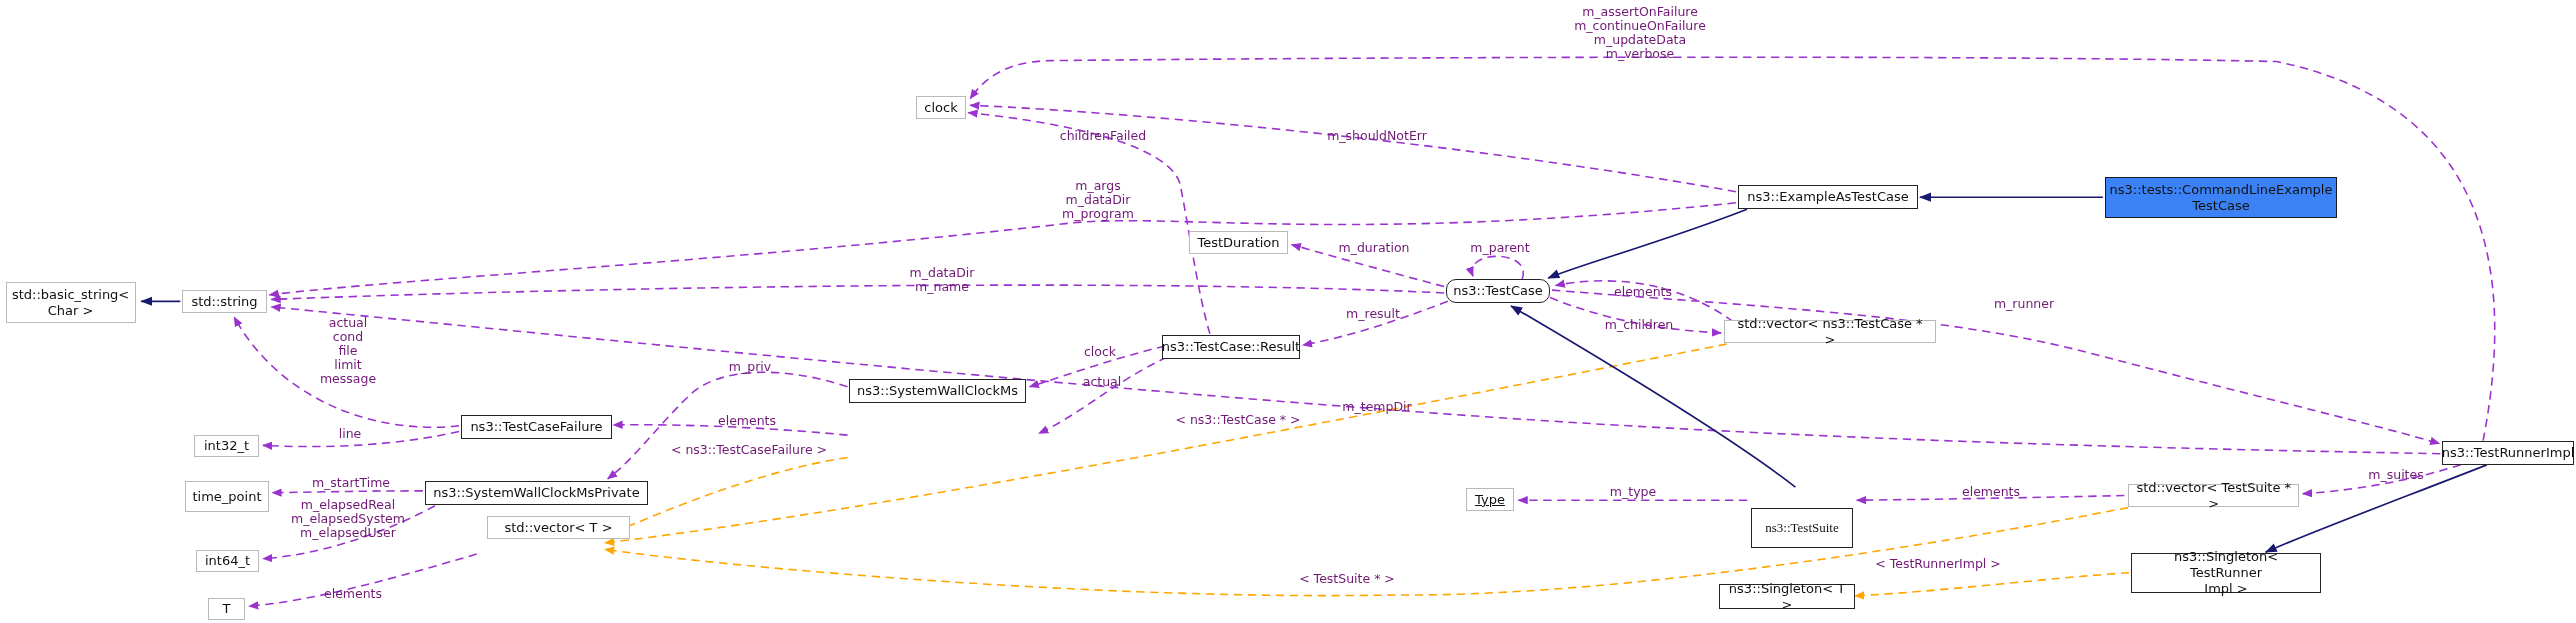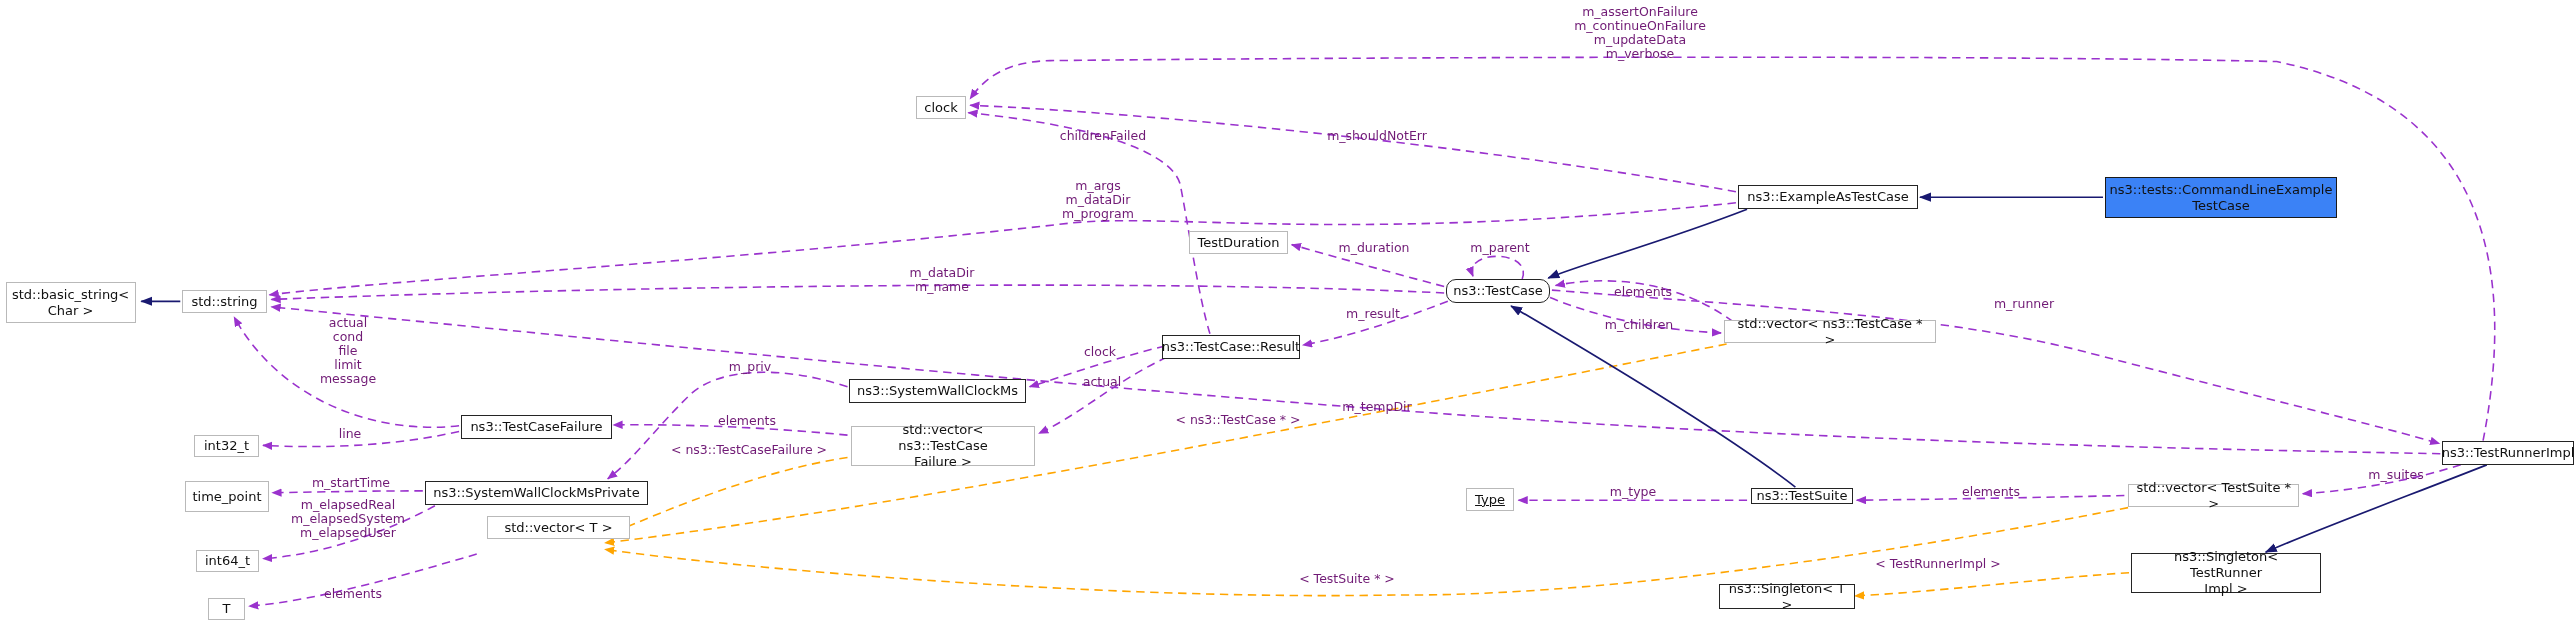--- a/index.html
+++ b/index.html
@@ -79,31 +79,29 @@
 Char &gt;</div>
   <div class="n" style="left:182px;top:290px;width:85px;height:23px;">std::string</div>
   <div class="n" style="left:916px;top:96px;width:50px;height:23px;">clock</div>
   <div class="n" style="left:1189px;top:231px;width:99px;height:23px;">TestDuration</div>
   <div class="n bold" style="left:1738px;top:185px;width:180px;height:24px;">ns3::ExampleAsTestCase</div>
   <div class="n main" style="left:2105px;top:177px;width:232px;height:41px;">ns3::tests::CommandLineExample
 TestCase</div>
   <div class="n bold" style="left:1446px;top:279px;width:104px;height:24px;border-radius:10px;">ns3::TestCase</div>
   <div class="n bold" style="left:1162px;top:335px;width:138px;height:24px;">ns3::TestCase::Result</div>
   <div class="n bold" style="left:849px;top:379px;width:177px;height:24px;">ns3::SystemWallClockMs</div>
-  <div class="n" style="left:851px;top:426px;width:184px;height:40px;">std::vector&lt; ns3::TestCase
-Failure &gt;</div>
   <div class="n bold" style="left:461px;top:415px;width:151px;height:24px;">ns3::TestCaseFailure</div>
   <div class="n" style="left:194px;top:435px;width:65px;height:22px;">int32_t</div>
   <div class="n" style="left:185px;top:481px;width:84px;height:31px;">time_point</div>
   <div class="n bold" style="left:425px;top:481px;width:223px;height:24px;">ns3::SystemWallClockMsPrivate</div>
   <div class="n" style="left:196px;top:550px;width:63px;height:22px;">int64_t</div>
   <div class="n" style="left:477px;top:516px;width:143px;height:23px;margin-left:10px;">std::vector&lt; T &gt;</div>
   <div class="n" style="left:208px;top:598px;width:37px;height:22px;">T</div>
   <div class="n" style="left:1466px;top:488px;width:48px;height:23px;text-decoration:underline;">Type</div>
-  <div class="n bold" style="left:1751px;top:488px;width:102px;height:16px;">ns3::TestSuite</div>
+  <div class="n bold" style="left:1751px;top:508px;width:102px;height:40px;font-family:Liberation Serif, serif;">ns3::TestSuite</div>
   <div class="n" style="left:1724px;top:320px;width:212px;height:23px;">std::vector&lt; ns3::TestCase * &gt;</div>
   <div class="n" style="left:2128px;top:484px;width:171px;height:23px;padding-left:7px;">std::vector&lt; TestSuite * &gt;</div>
   <div class="n bold" style="left:2442px;top:441px;width:132px;height:24px;">ns3::TestRunnerImpl</div>
   <div class="n bold" style="left:2131px;top:553px;width:190px;height:40px;">ns3::Singleton&lt; TestRunner
 Impl &gt;</div>
   <div class="n bold" style="left:1719px;top:584px;width:136px;height:25px;">ns3::Singleton&lt; T &gt;</div>
 
   <span class="lbl" style="left:1640px;top:4.6px;">m_assertOnFailure
 m_continueOnFailure
 m_updateData

